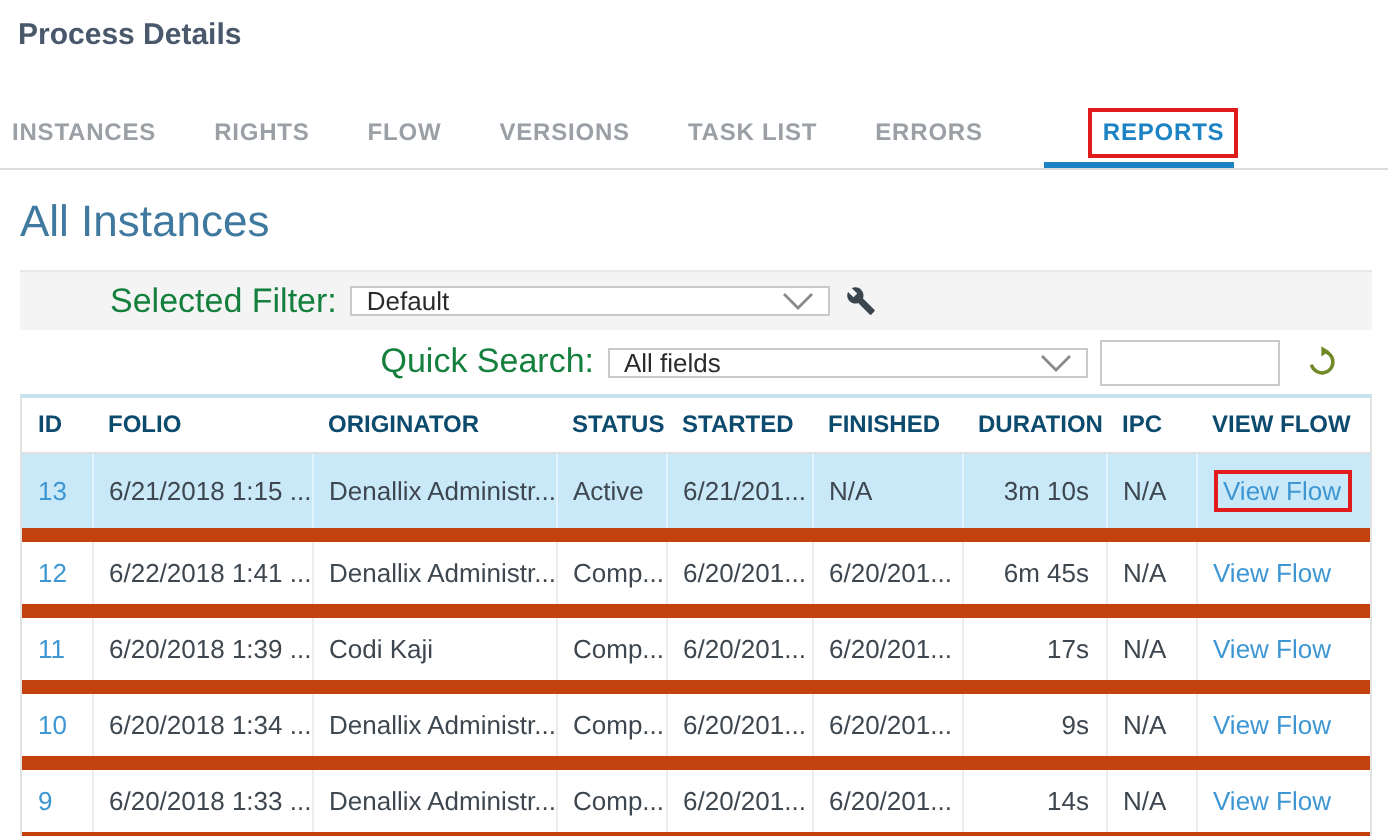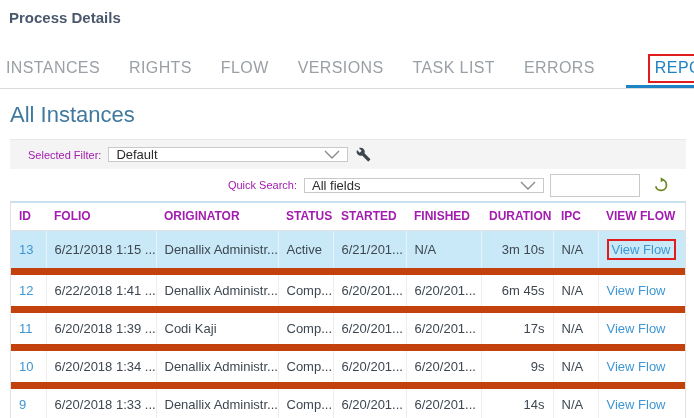--- a/index.html
+++ b/index.html
@@ -4,51 +4,51 @@
 <style>
   * { box-sizing: border-box; margin: 0; padding: 0; }
   html,body { width:694px; height:418px; background:#fff; overflow:hidden;
     font-family:"Liberation Sans", sans-serif; }
 
   .page-title { margin:9px 0 0 9px; font-size:15px; font-weight:700; color:#4a586c; }
 
   
   .tabbar { display:flex; align-items:flex-end; gap:27px; margin-top:20px;
     padding:0 0 0 5px; border-bottom:1px solid #dcdcdc; }
-  .tab { font-size:16px; letter-spacing:.4px; color:#9aa0a5; padding:8px 1px 11px;
-    cursor:pointer; white-space:nowrap; }
+  .tab { font-size:12px; letter-spacing:.4px; color:#9aa0a5; padding:8px 1px 11px;
+    cursor:pointer; white-space:nowrap;font-weight:bold; }
   .tab.active { color:#1d83c4; padding-bottom:0; }
   .tab.active .annot-box { border:2px solid #e11c1c; padding:3px 5px 4px; display:inline-block;margin-left:24px; }
   .tab.active .underline { height:3px; background:#1d83c4; margin:2px 2px 0 2px; }
 
   
   .heading { margin:13px 0 11px 10px; font-size:22px; font-weight:400; color:#40799f; }
 
   .content { margin:0 8px 0 10px; width:676px; }
 
   
   .filterbar { height:30px; background:#f4f4f4; border-top:1px solid #e9e9e9;
     display:flex; align-items:center; padding-left:18px; }
-  .bar-label { font-size:11px; color:#a21caf; margin-right:7px; }
+  .bar-label { font-size:17px; color:#15803d; margin-right:7px;margin-left:27px; }
   .selectbox { width:240px; height:15px; background:#fff; border:1px solid #c9c9c9;
     display:flex; align-items:center; justify-content:space-between;
     padding:0 7px; font-size:13px; color:#2b2b2b; cursor:pointer; }
   .icon-btn { margin-left:8px; cursor:pointer; display:inline-flex; align-items:center; }
 
   
   .searchrow { height:32px; display:flex; align-items:center; justify-content:flex-end;
     padding-right:17px; background:#fff; }
   .search-input { width:90px; height:23px; border:1px solid #c9c9c9; margin-left:6px;
     font-size:13px; padding:0 5px; color:#2b2b2b; outline:none; }
   .refresh-btn { margin-left:13px; }
 
   
   .grid { border:1px solid #e2e2e2; border-top:2px solid #c6e0ef; }
   table { border-collapse:collapse; width:674px; table-layout:fixed; }
-  th { font-size:12px; font-weight:700; color:#a21caf; text-align:left;
+  th { font-size:12px; font-weight:700; color:#0c4a6e; text-align:left;
     padding:6px 8px 7px; border-bottom:1px solid #e0e0e0; background:#fff; white-space:nowrap; overflow:hidden; }
   td { font-size:13px; color:#3e4750; padding:8px 8px; border-bottom:7px solid #c2410c;
     border-right:1px solid #ededed; white-space:nowrap; overflow:hidden; background:#fff; }
   td:last-child { border-right:none; }
   tr.selected td { background:#c9e9f9; border-right-color:#e4f4fd; }
   td.id-cell a, td.flow-cell a { color:#3e97d3; text-decoration:none; cursor:pointer; }
   td.dur-cell { text-align:right; }
   .annot-box-sm { border:2px solid #e11c1c; padding:1px 3px; display:inline-block; }
 
   

